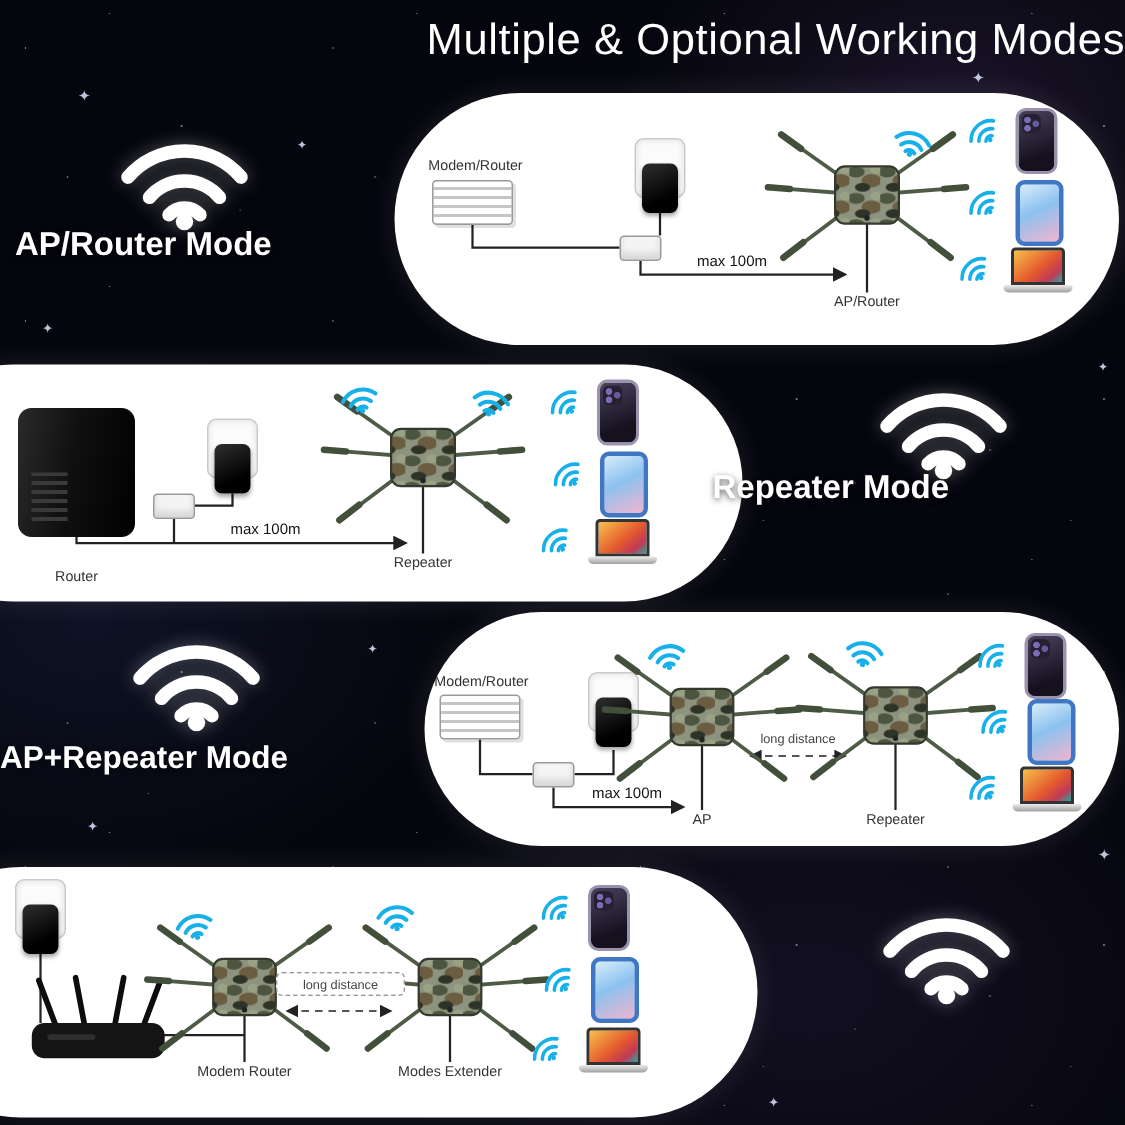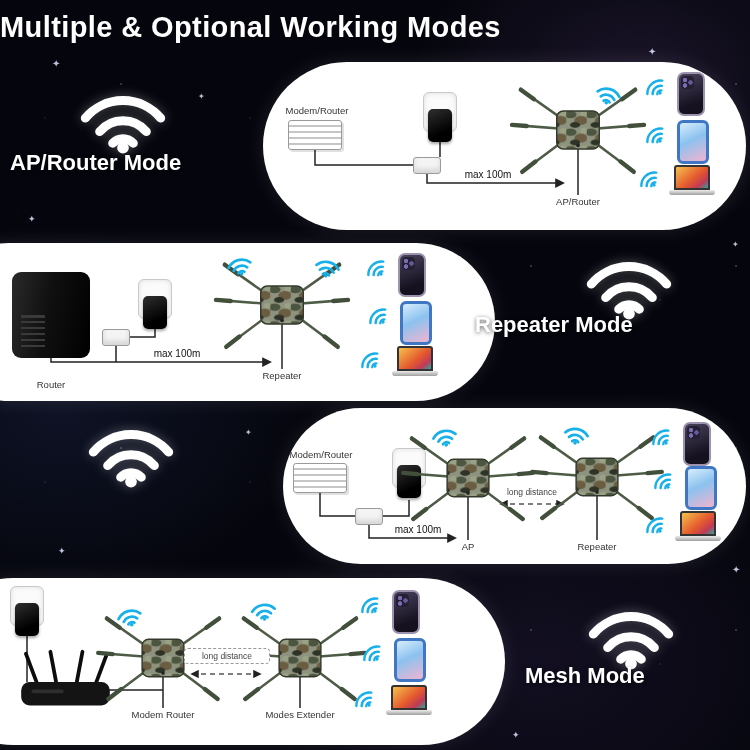--- a/index.html
+++ b/index.html
@@ -13,22 +13,22 @@
       #05060d;}
   .stars{position:absolute;inset:0;background-image:
       radial-gradient(1.2px 1.2px at 17px 32px, rgba(255,255,255,.9), transparent 60%),
       radial-gradient(1px 1px at 73px 9px, rgba(255,255,255,.7), transparent 60%),
       radial-gradient(1.5px 1.5px at 121px 84px, rgba(255,255,255,.85), transparent 60%),
       radial-gradient(1px 1px at 160px 140px, rgba(255,255,255,.6), transparent 60%),
       radial-gradient(1.3px 1.3px at 45px 118px, rgba(255,255,255,.75), transparent 60%),
       radial-gradient(1px 1px at 99px 165px, rgba(255,255,255,.55), transparent 60%);
     background-size:205px 182px;}
   .spark{position:absolute;color:#dfe5ff;opacity:.85}
-  .title{position:absolute;top:11px;left:0;width:100%;text-align:left;
-    font-size:29px;font-weight:bold;color:#fff;letter-spacing:.4px}
+  .title{position:absolute;top:11px;left:0;width:100%;text-align:right;
+    font-size:29px;font-weight:normal;color:#fff;letter-spacing:.4px}
   .capsule{position:absolute;background:#fff;overflow:hidden;box-shadow:0 0 20px rgba(255,255,255,.10)}
   .c1{left:263px;top:62px;width:483px;height:168px;border-radius:84px}
   .c2{left:-70px;top:243px;width:565px;height:158px;border-radius:79px}
   .c3{left:283px;top:408px;width:463px;height:156px;border-radius:78px}
   .c4{left:-70px;top:578px;width:575px;height:167px;border-radius:84px}
   .mode-title{position:absolute;color:#fff;font-weight:bold;font-size:22px;
     text-shadow:0 1px 4px rgba(0,0,0,.6)}
   .mode-title.tight{font-size:21px}
   svg{display:block;overflow:visible}
   .wifi{position:absolute;color:#fff}
@@ -236,20 +236,21 @@
     </div>
   </div>
   <svg class="wifi big" style="left:584px;top:250px">
       <use href="#wifiSym"></use>
     </svg>
   <div class="mode-title" style="left:475px;top:312px;width:240px">Repeater Mode</div>
 
   <svg class="wifi big" style="left:86px;top:418px">
       <use href="#wifiSym"></use>
     </svg>
+  <div class="mode-title tight" style="left:0px;top:494px;width:248px">AP+Repeater Mode</div>
 
   <div class="capsule c3">
     <svg class="wires" viewBox="0 0 463 156">
       <path d="M37 85 V108 H72"></path>
       <path d="M126 92 V108 H100"></path>
       <path d="M86 117 V130 H172" marker-end="url(#arr)"></path>
       <path d="M185 88 V132"></path>
       <path class="dash" d="M218 96 H280" marker-start="url(#arr)" marker-end="url(#arr)"></path>
       <path d="M314 87 V132"></path>
     </svg>
@@ -339,15 +340,14 @@
         <use href="#wifiSym"></use>
       </svg>
     <div class="laptop" style="left:456px;top:107px">
       <div class="scr"></div>
       <div class="base"></div>
     </div>
   </div>
   <svg class="wifi big" style="left:586px;top:600px">
       <use href="#wifiSym"></use>
     </svg>
-  <div class="mode-title" style="left:525px;top:663px;width:215px">Mesh Mode</div>
 
 </div>
 
 </body></html>

